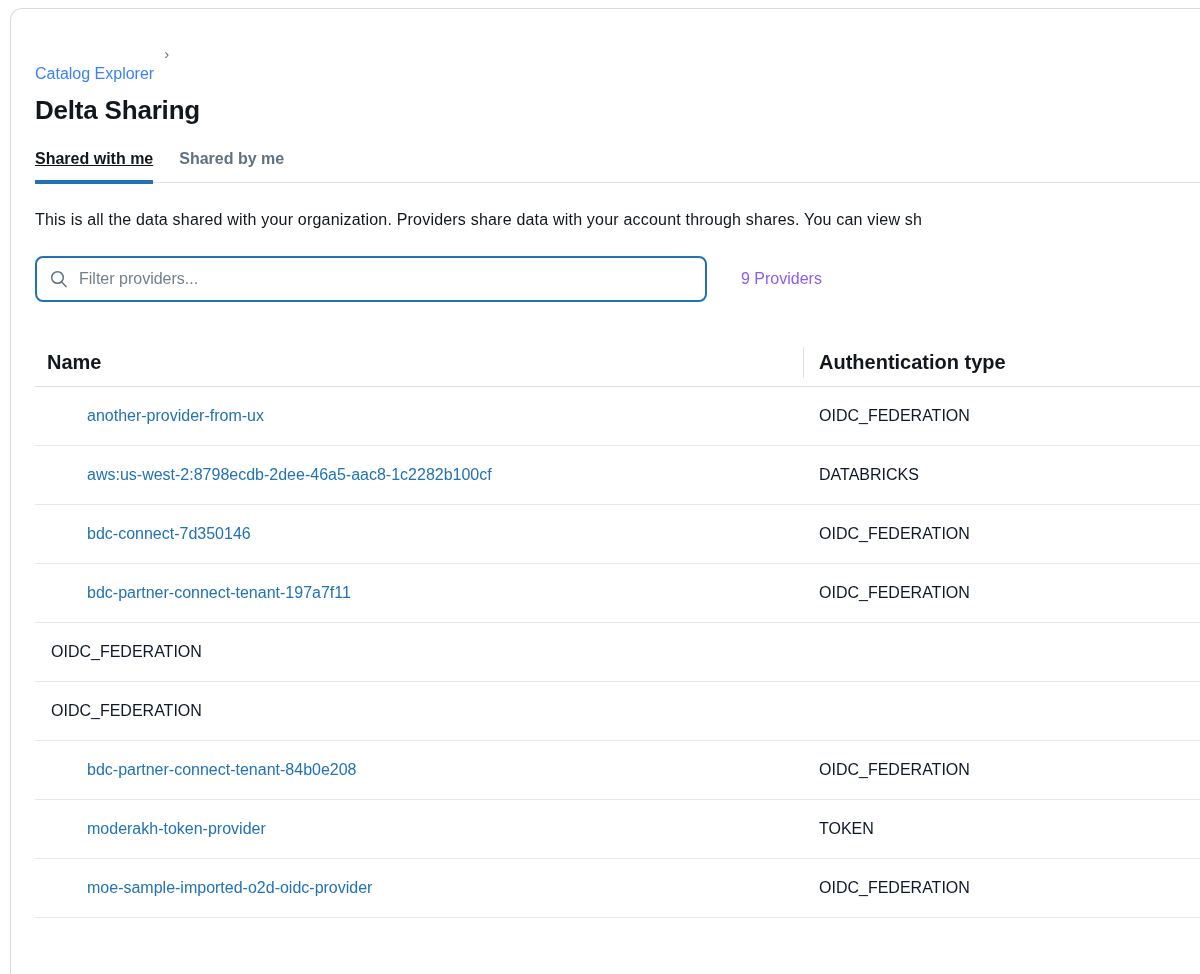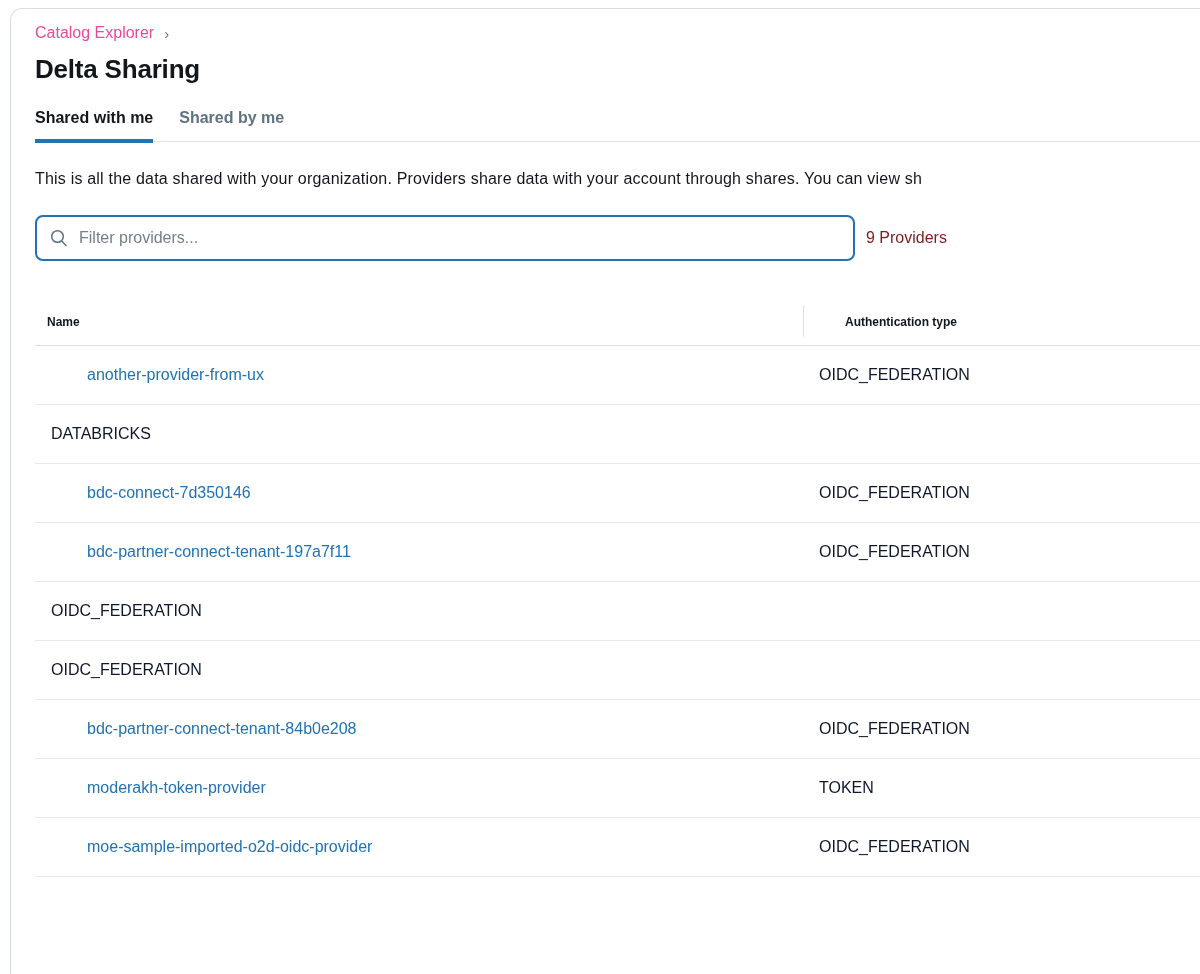--- a/index.html
+++ b/index.html
@@ -14,87 +14,87 @@
     width:1420px; height:1100px;
     border-top:1px solid #D8DDE3;
     border-left:1px solid #D8DDE3;
     border-top-left-radius:12px;
     background:#ffffff;
   }
   .content { padding:15px 0 0 24px; }
 
   
   .breadcrumb { display:flex; align-items:center; font-size:16px; }
-  .crumb { color:#ec4899; cursor:pointer; text-decoration:none; }
+  .crumb { color:#3b82f6; cursor:pointer; text-decoration:none;margin-top:41px; }
   .crumb-sep { color:#5F7281; margin-left:10px; font-size:15px; }
 
   
   h1.page-title {
     margin-top:12px;
     font-size:26px; font-weight:700; color:#11171C;
     letter-spacing:-0.2px;
   }
 
   
   .tabs {
     margin-top:24px;
     display:flex; gap:26px;
     border-bottom:1px solid #E0E4E9;
     width:1176px;
   }
   .tab {
     font-size:16px; font-weight:700; color:#5F7281;
     padding-bottom:14px; position:relative; cursor:pointer;
   }
-  .tab.active { color:#11171C; }
+  .tab.active { color:#11171C;text-decoration:underline; }
   .tab.active::after {
     content:""; position:absolute; left:0; right:0; bottom:-2px;
     height:4px; background:#2272B4;
   }
 
   
   .description {
     margin-top:28px;
     font-size:16px; color:#11171C;
     white-space:nowrap; overflow:hidden;
     letter-spacing:0.2px;
   }
 
   
   .filter-row { margin-top:27px; display:flex; align-items:center; }
   .filter-input {
-    width:820px; height:46px;
+    width:672px; height:46px;
     border:2px solid #2272B4; border-radius:8px;
     display:flex; align-items:center;
     padding:0 12px; background:#fff;
   }
   .filter-input .icon-wrap { display:flex; align-items:center; margin-right:10px; }
   .filter-input input {
     border:none; outline:none; flex:1;
     font-size:16px; color:#11171C;
     font-family:"Liberation Sans", sans-serif;
     background:transparent;
   }
   .filter-input input::placeholder { color:#73808C; opacity:1; }
-  .providers-count { margin-left:11px; font-size:16px; color:#7f1d1d; }
+  .providers-count { margin-left:34px; font-size:16px; color:#8b5cf6; }
 
   
   .table { margin-top:37px; width:1176px; }
   .thead {
     position:relative; height:48px;
     display:flex; align-items:center;
     border-bottom:1px solid #D9DEE4;
   }
-  .th { font-size:12px; font-weight:700; color:#11171C; }
+  .th { font-size:20px; font-weight:700; color:#11171C; }
   .th.name { width:768px; padding-left:12px; }
   .th-divider {
     position:absolute; left:768px; top:8px;
     width:1px; height:31px; background:#DCE1E6;
   }
-  .th.auth { padding-left:0;margin-left:42px; }
+  .th.auth { padding-left:16px; }
   .tr {
     display:flex; align-items:center; height:59px;
     border-bottom:1px solid #E5E9EC;
   }
   .td { font-size:16px; }
   .td.name { width:768px; padding-left:12px; }
   .provider-link { color:#2272B4; text-decoration:none; cursor:pointer;margin-left:40px; }
   .td.auth { padding-left:16px; color:#0f172a; }
 </style>
 </head>
@@ -135,20 +135,21 @@
         <div class="th name">Name</div>
         <div class="th-divider"></div>
         <div class="th auth">Authentication type</div>
       </div>
       <div id="table-body">
           <div class="tr">
             <div class="td name"><a class="provider-link">another-provider-from-ux</a></div>
             <div class="td auth">OIDC_FEDERATION</div>
           </div>
           <div class="tr">
+            <div class="td name"><a class="provider-link">aws:us-west-2:8798ecdb-2dee-46a5-aac8-1c2282b100cf</a></div>
             <div class="td auth">DATABRICKS</div>
           </div>
           <div class="tr">
             <div class="td name"><a class="provider-link">bdc-connect-7d350146</a></div>
             <div class="td auth">OIDC_FEDERATION</div>
           </div>
           <div class="tr">
             <div class="td name"><a class="provider-link">bdc-partner-connect-tenant-197a7f11</a></div>
             <div class="td auth">OIDC_FEDERATION</div>
           </div>

